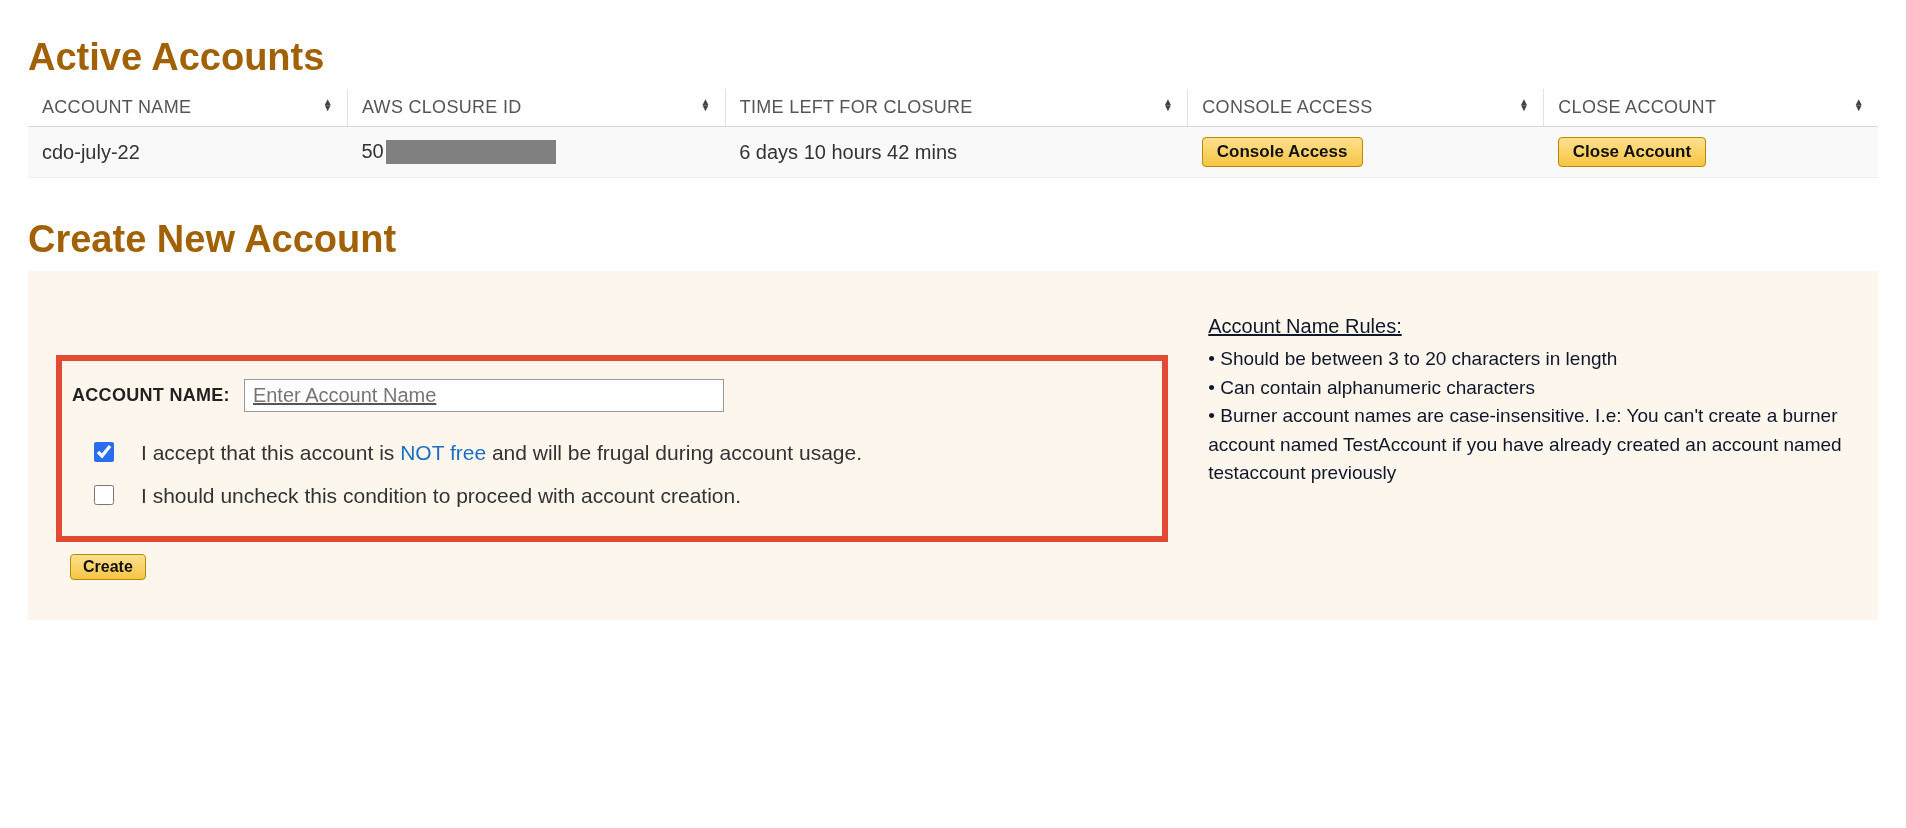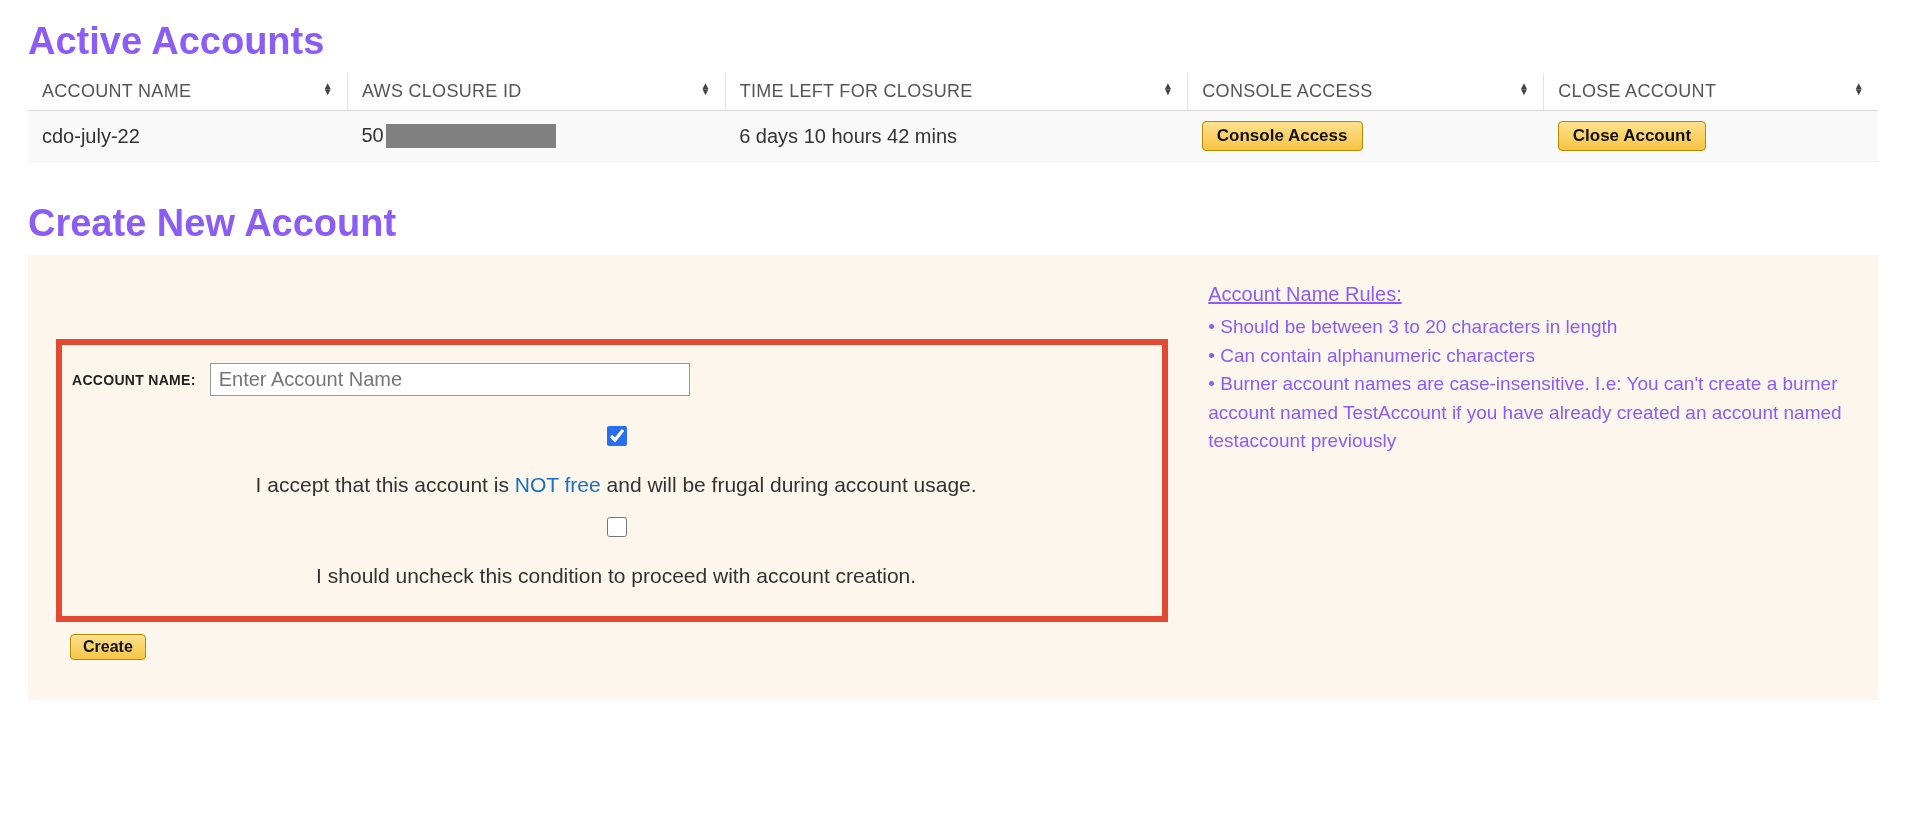--- a/index.html
+++ b/index.html
@@ -7,22 +7,22 @@
     font-family: "Helvetica Neue", Helvetica, Arial, sans-serif;
     margin: 0;
     padding: 20px 28px;
     color: #333;
     font-size: 20px;
     background: #fff;
   }
   h1 {
     font-size: 38px;
     font-weight: 700;
-    margin: 0 0 10px 0;
-    color: #8b5cf6;
+    margin: 16px 0 10px 0;
+    color: #a16207;
   }
   .accounts-table {
     width: 100%;
     border-collapse: collapse;
     margin-bottom: 40px;
   }
   .accounts-table thead th {
     text-align: left;
     font-weight: 400;
     color: #555;
@@ -76,40 +76,41 @@
 
   .create-panel {
     background: #fdf6ec;
     padding: 24px 28px 40px 28px;
     display: flex;
     gap: 40px;
     align-items: flex-start;
     margin-top: 6px;
   }
   .left-col { flex: 0 0 62%; }
-  .right-col { flex: 1; font-size: 19px; color:#8b5cf6; line-height:1.5; }
+  .right-col { flex: 1; font-size: 19px; color:#0f172a; line-height:1.5;margin-top:16px; }
   .rules-title { text-decoration: underline; font-size:20px; display:block; margin-bottom:4px; }
 
   .red-box {
     border: 6px solid #e24a33;
     padding: 18px 20px 20px 10px;
     margin-top: 60px;
     margin-bottom: 12px;
   }
   .form-row { display:flex; align-items:center; gap:14px; margin-bottom:18px; }
-  .form-label { font-weight:700; letter-spacing:0.3px; font-size:14px; color:#222; }
+  .form-label { font-weight:700; letter-spacing:0.3px; font-size:18px; color:#222; }
   .text-input {
     flex: 0 0 480px;
     font-size: 20px;
     padding: 4px 8px;
     border: 1px solid #999;
     background:#fff;
     color:#555;
-  }
-  .check-row { display:flex; align-items:center; gap:24px; padding:8px 0 8px 18px; font-size:21px;flex-direction:column; }
+    text-decoration:underline;
+  }
+  .check-row { display:flex; align-items:flex-end; gap:24px; padding:8px 0 8px 18px; font-size:21px; }
   .check-row input[type=checkbox]{ width:20px; height:20px; margin-top:4px; cursor:pointer; accent-color:#2a6ef0; }
   .link-frag { color:#1b6fc2; }
   .create-btn-wrap { margin-top:8px; margin-left:14px; }
 </style>
 </head>
 <body>
 
 <h1>Active Accounts</h1>
 
 <table class="accounts-table">

